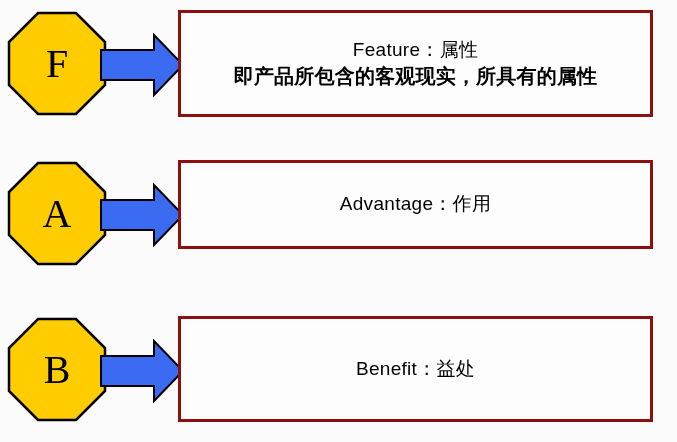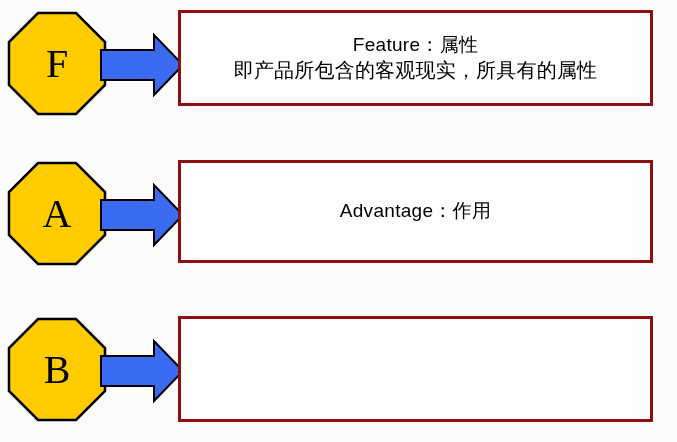--- a/index.html
+++ b/index.html
@@ -62,45 +62,46 @@
     height: 62px;
     overflow: visible;
   }
 
   
   .textbox {
     position: absolute;
     left: 178px;
     top: 2px;
     width: 475px;
-    height: 96px;
+    height: 107px;
     border: 3px solid #8e0f0f;
     background: #fdfdfd;
     box-sizing: border-box;
     display: flex;
     flex-direction: column;
     align-items: center;
     justify-content: center;
   }
-  .fab-row[data-row="1"] .textbox { top: 2px; height: 103px; }
+  .fab-row[data-row="1"] .textbox { top: 2px; height: 89px; }
   .fab-row[data-row="2"] .textbox { top: 2px; height: 106px; }
 
   .line {
     color: #000000;
     text-align: center;
     white-space: nowrap;
     line-height: 1.30;
   }
   .line-title {
     font-size: 19px;
     letter-spacing: 0.3px;
   }
   .line-desc {
     font-size: 20px;
     letter-spacing: 0.2px;
+    font-weight: bold;
   }
 </style>
 </head>
 <body>
 
 <div id="canvas">
 
   <div class="fab-row" data-row="0">
 
     <div class="badge">
@@ -153,17 +154,18 @@
       </svg>
     </div>
 
     <div class="arrow">
       <svg viewBox="0 0 84 62" xmlns="http://www.w3.org/2000/svg">
         <polygon points="1,16 54,16 54,1 83,31 54,61 54,46 1,46" fill="#3b6bf0" stroke="#000000" stroke-width="2"></polygon>
       </svg>
     </div>
 
     <div class="textbox">
+      <div class="line line-title">Benefit：益处</div>
     </div>
 
   </div>
 
 </div>
 
 </body></html>

